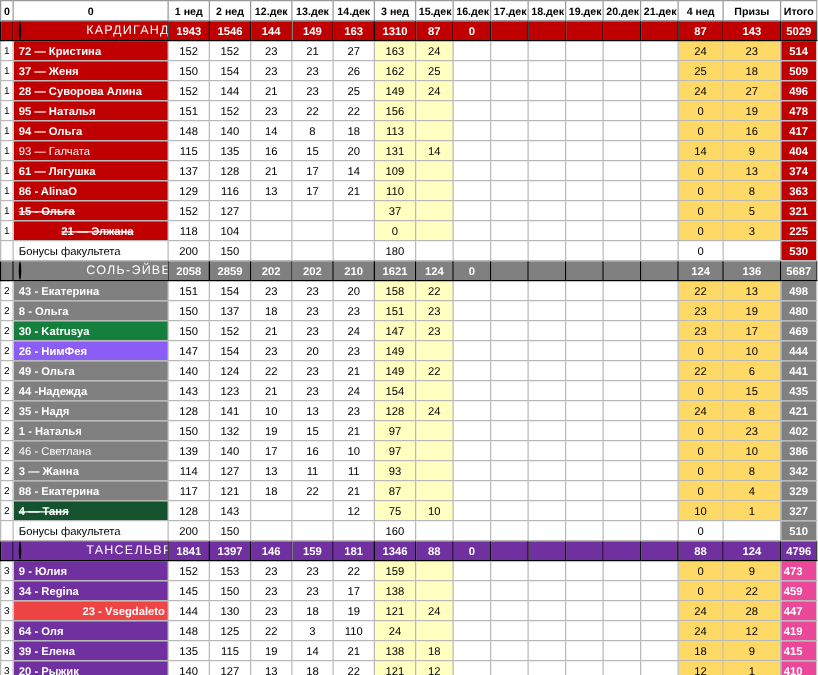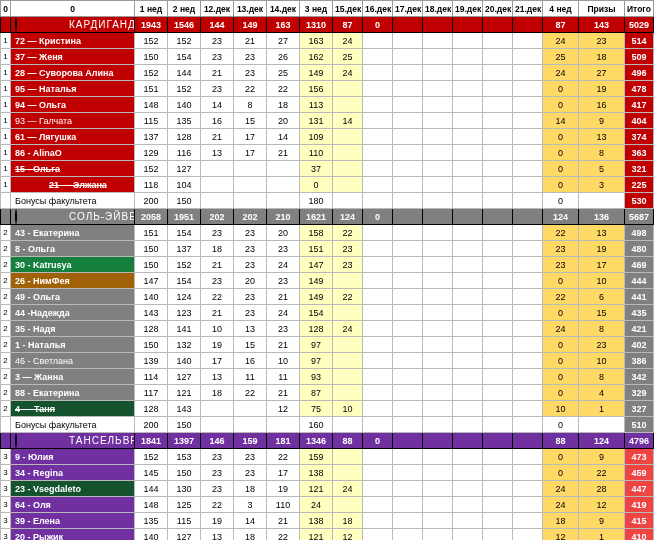--- a/index.html
+++ b/index.html
@@ -17,21 +17,21 @@
   .f-gray td{background:#808080;color:#ffffff;font-weight:bold;}
   .f-violet td{background:#7030a0;color:#ffffff;font-weight:bold;}
 
   .hdrband td{border:1px solid #000;}
 
   .cell-white{background:#ffffff;}
   .cell-yellow{background:#ffffc0;}
   .cell-gold{background:#ffd966;}
   .itog-red{background:#c00000;color:#fff;text-align:center;font-weight:bold;}
   .itog-gray{background:#808080;color:#fff;text-align:center;font-weight:bold;}
-  .itog-violet{background:#ef4444;color:#fff;text-align:center;font-weight:bold;}
+  .itog-violet{background:#ec4899;color:#fff;text-align:left;font-weight:bold;}
   .crestcell{position:relative;}
   .crest-wrap{display:flex;align-items:center;gap:4px;padding-left:2px;}
   .crest-badge{width:22px;height:13px;border-radius:50%;background:#ffffff;border:1px solid #000;display:inline-block;position:relative;}
   .crest-badge.red{background:radial-gradient(circle at 50% 40%, #ffd966 0 35%, #c00000 36% 100%);}
   .crest-badge.gray{background:radial-gradient(circle at 50% 40%, #e6e6e6 0 35%, #4d4d4d 36% 100%);}
   .crest-badge.violet{background:radial-gradient(circle at 50% 40%, #d9c6ef 0 35%, #3b1360 36% 100%);}
   .fname{font-weight:normal;letter-spacing:1px;font-size:10px;padding-left:48px;}
   .strike{text-decoration:line-through;}
   .topleft{font-size:8px;text-align:center;background:#ffffff;}
 </style>
@@ -327,21 +327,21 @@
         </tr>
         <tr class="hdrband f-gray">
           <td class="rowidx"></td>
           <td class="crestcell">
             <div class="crest-wrap">
               <span class="crest-badge gray"></span>
               <span class="fname">СОЛЬ-ЭЙВЕРИН</span>
             </div>
           </td>
           <td class="num">2058</td>
-          <td class="num">1951</td>
+          <td class="num">2859</td>
           <td class="num">202</td>
           <td class="num">202</td>
           <td class="num">210</td>
           <td class="num">1621</td>
           <td class="num">124</td>
           <td class="num">0</td>
           <td class="num"></td>
           <td class="num"></td>
           <td class="num"></td>
           <td class="num"></td>
@@ -405,21 +405,21 @@
           <td class="num cell-white"></td>
           <td class="num cell-white"></td>
           <td class="num cell-white"></td>
           <td class="num cell-white"></td>
           <td class="num cell-gold">23</td>
           <td class="num cell-gold">17</td>
           <td class="num itog-gray">469</td>
         </tr>
         <tr class="datarow">
           <td class="rowidx">2</td>
-          <td class="name cell-white" style="background: #a16207; color: rgb(255, 255, 255); font-weight: bold;">26 - НимФея</td>
+          <td class="name cell-white" style="background: #8b5cf6; color: rgb(255, 255, 255); font-weight: bold;">26 - НимФея</td>
           <td class="num cell-white">147</td>
           <td class="num cell-white">154</td>
           <td class="num cell-white">23</td>
           <td class="num cell-white">20</td>
           <td class="num cell-white">23</td>
           <td class="num cell-yellow">149</td>
           <td class="num cell-yellow"></td>
           <td class="num cell-white"></td>
           <td class="num cell-white"></td>
           <td class="num cell-white"></td>
@@ -670,21 +670,21 @@
           <td class="num cell-white"></td>
           <td class="num cell-white"></td>
           <td class="num cell-white"></td>
           <td class="num cell-white"></td>
           <td class="num cell-gold">0</td>
           <td class="num cell-gold">22</td>
           <td class="num itog-violet">459</td>
         </tr>
         <tr class="datarow">
           <td class="rowidx">3</td>
-          <td class="name cell-white" style="background: #14532d; color: rgb(255, 255, 255); font-weight: bold;">23 - Vsegdaleto</td>
+          <td class="name cell-white" style="background: #ef4444; color: rgb(255, 255, 255); font-weight: bold; text-align: right;">23 - Vsegdaleto</td>
           <td class="num cell-white">144</td>
           <td class="num cell-white">130</td>
           <td class="num cell-white">23</td>
           <td class="num cell-white">18</td>
           <td class="num cell-white">19</td>
           <td class="num cell-yellow">121</td>
           <td class="num cell-yellow">24</td>
           <td class="num cell-white"></td>
           <td class="num cell-white"></td>
           <td class="num cell-white"></td>

